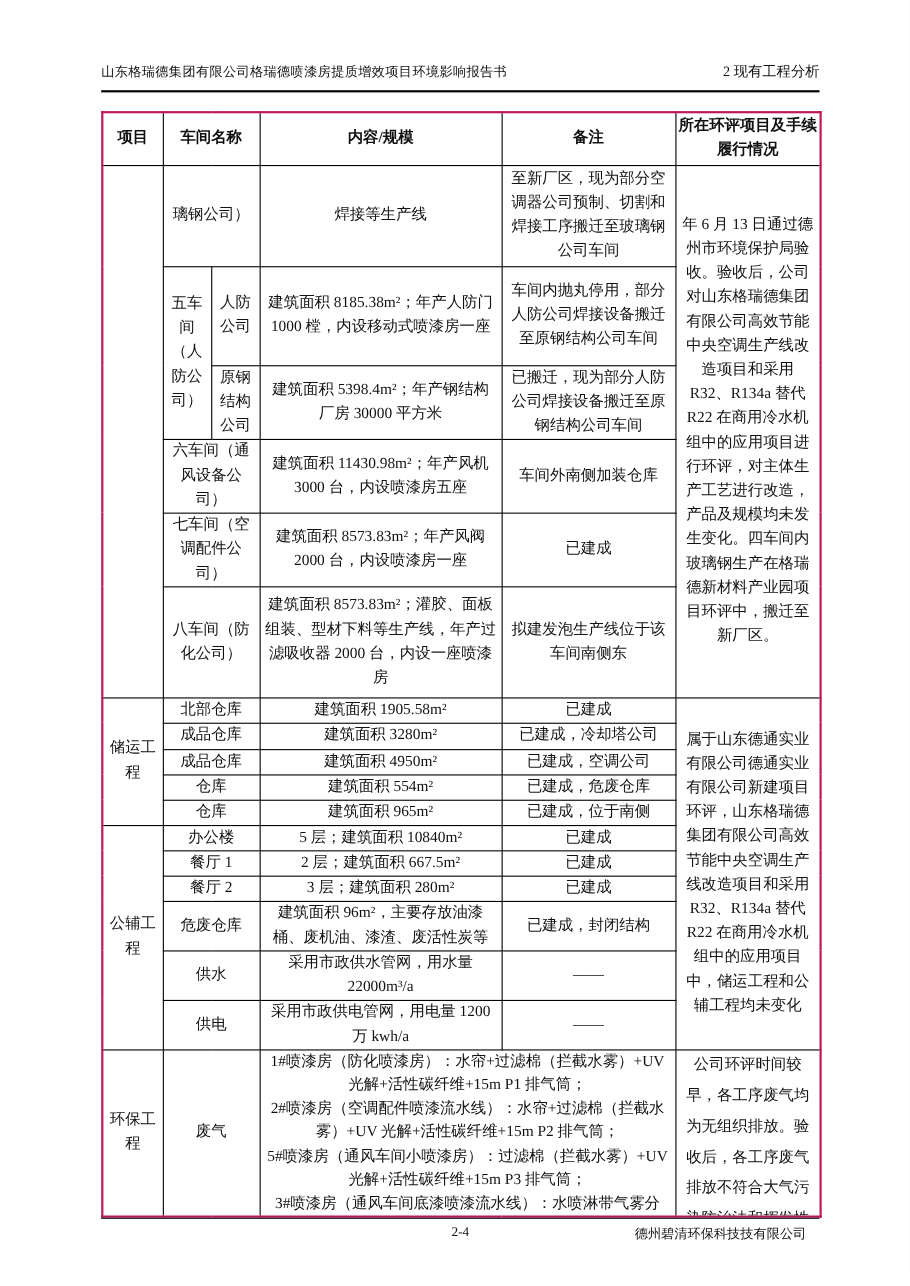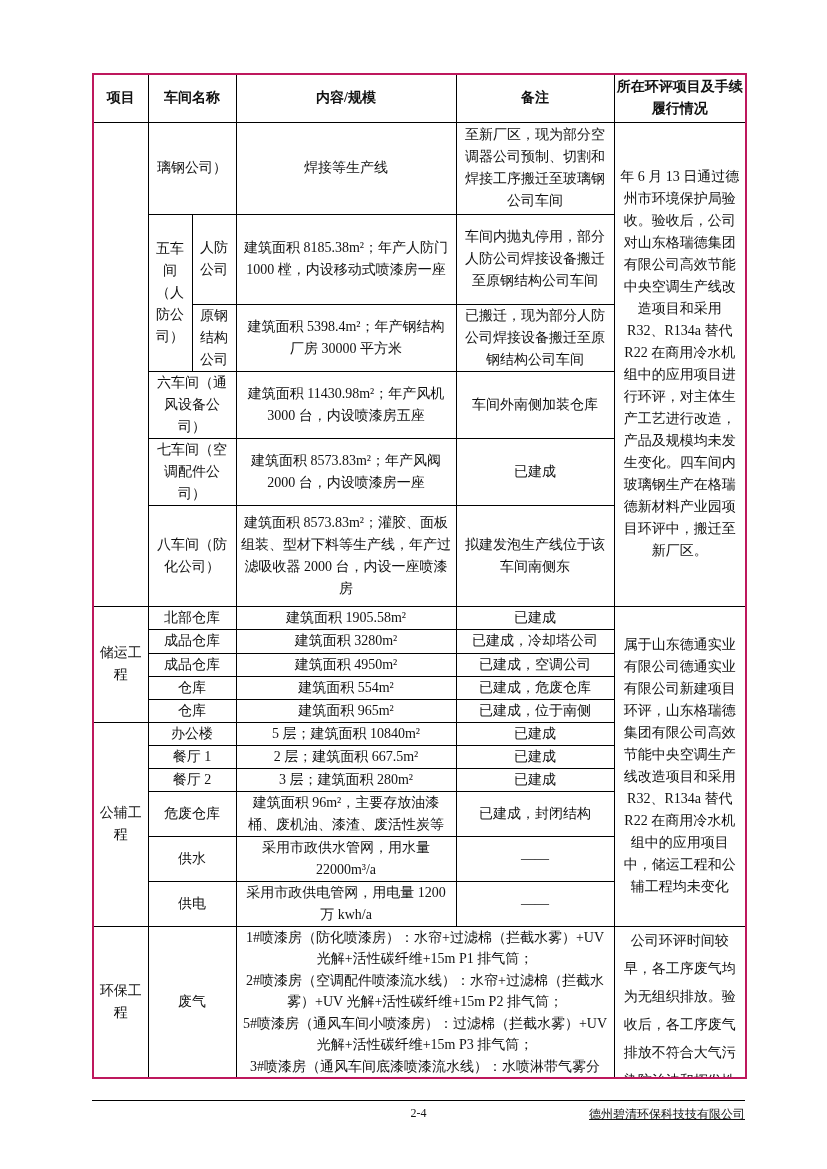--- a/index.html
+++ b/index.html
@@ -45,38 +45,40 @@
   table.doc-table th { font-weight: bold; padding: 0 2px; }
   td.proj { padding: 0 12px; margin-top: 40px; }
   td.subname { padding: 0 2px; }
   td.left-text { text-align: left; vertical-align: top; padding: 2px 5px; }
   td.status-cell { padding: 0 6px; }
   .clip { height: 150px; overflow: hidden; white-space: pre-line; line-height: 21.5px; }
   .clip-status { max-height: 150px; overflow: hidden; line-height: 28px; }
 
   .page-footer {
     position: relative;
-    margin-top: 21px;
     border-top: 1.5px solid #000;
     padding-top: 5px;
     font-size: 12px;
     text-align: center;
   }
   .footer-company {
     position: absolute;
-    right: 0; top: 5px;
+    right: 12px; top: 5px;
     font-size: 12px;
-    text-decoration: underline;
   }
 </style>
 </head>
 <body>
 
 <div class="page">
 
+  <div class="page-header">
+    <span class="report-title">山东格瑞德集团有限公司格瑞德喷漆房提质增效项目环境影响报告书</span>
+    <span class="chapter-title">2 现有工程分析</span>
+  </div>
 
   <table class="doc-table">
     <colgroup>
       <col style="width:55px">
         <col style="width:44px">
         <col style="width:44px">
       <col style="width:220px">
         <col style="width:158px">
         <col style="width:132px">
     </colgroup>

